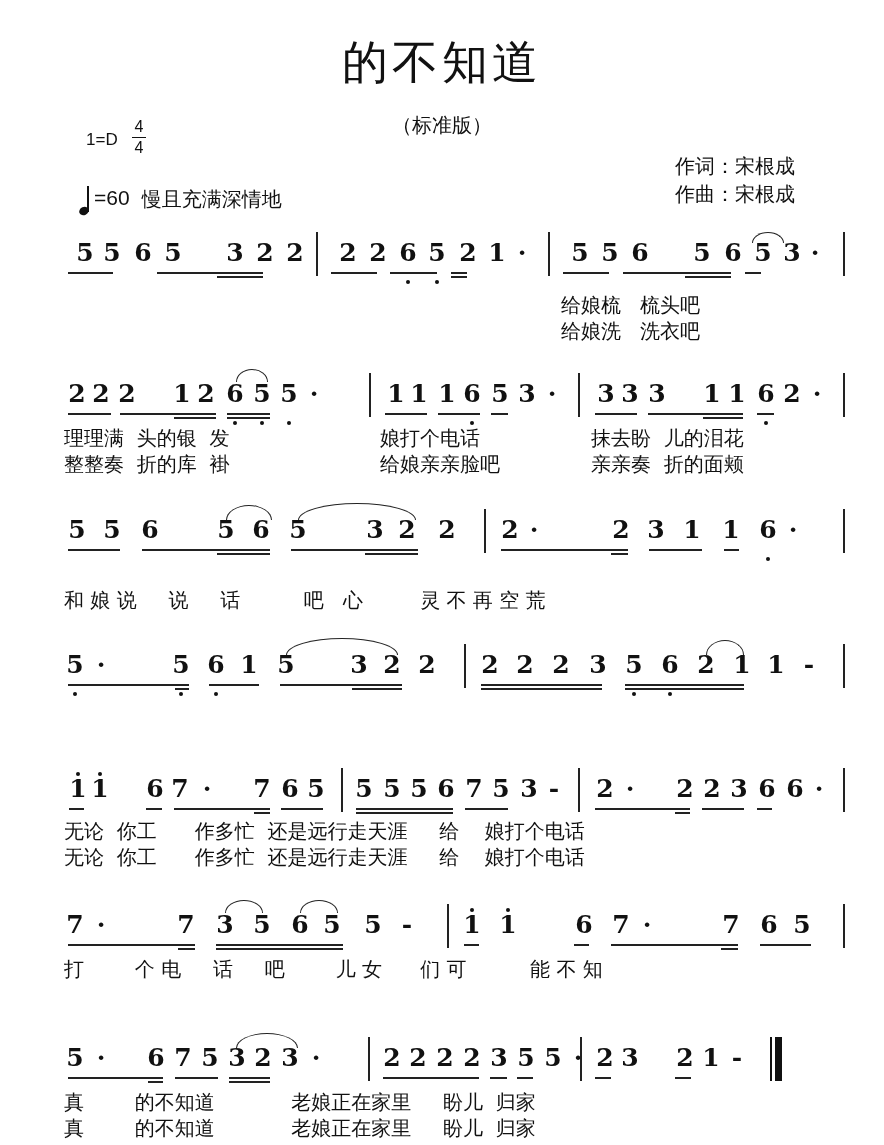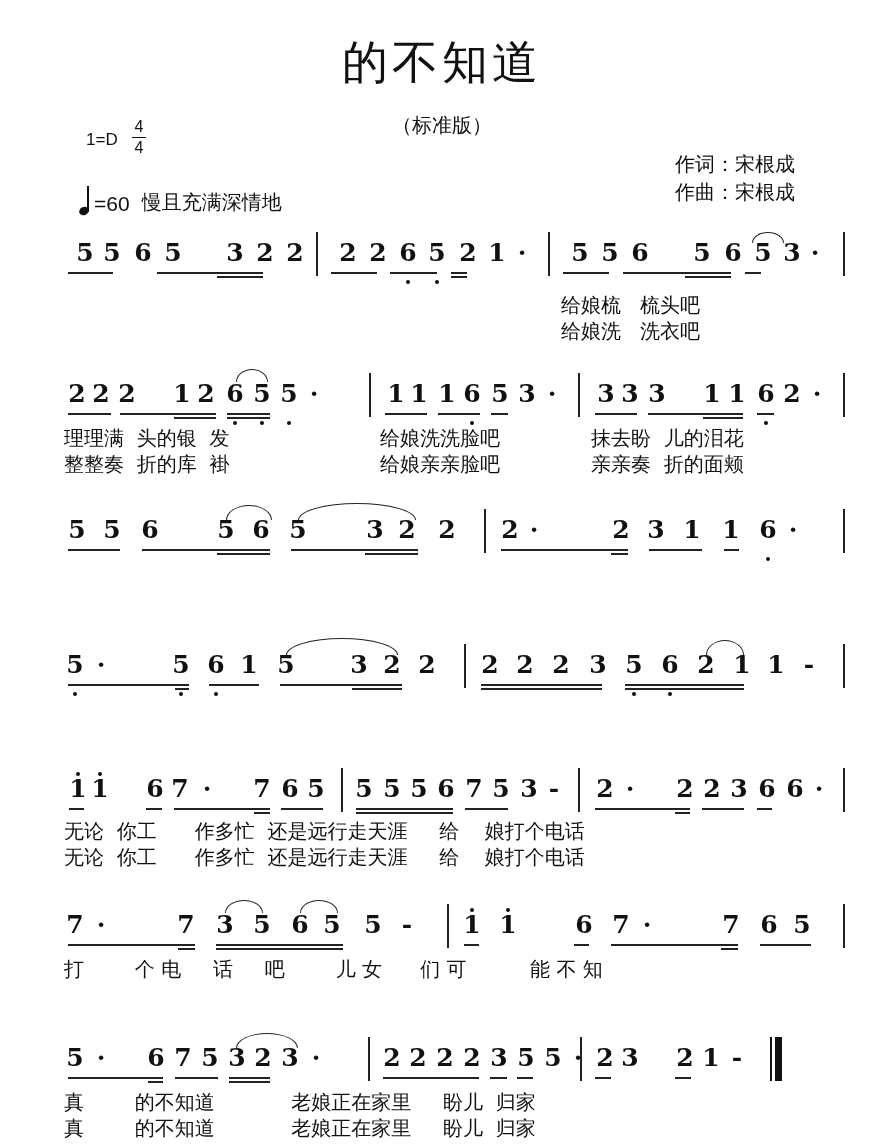--- a/index.html
+++ b/index.html
@@ -5,26 +5,26 @@
   html, body { margin: 0; padding: 0; background: #ffffff; }
   body { width: 884px; height: 1145px; position: relative; overflow: hidden; color: #111; }
   .title { position: absolute; left: 0; width: 884px; top: 32px; text-align: center;
            font-family: "DejaVu Serif", serif; font-size: 46px; letter-spacing: 4px; font-weight: normal; }
   .subtitle { position: absolute; left: 0; width: 884px; top: 112px; text-align: center;
               font-family: "DejaVu Serif", serif; font-size: 20px; }
   .key { position: absolute; left: 86px; top: 130px; font-family: "Liberation Sans", sans-serif; font-size: 17px; }
   .timesig { position: absolute; left: 132px; top: 118px; width: 14px; text-align: center;
              font-family: "Liberation Sans", sans-serif; font-size: 16px; line-height: 18px; }
   .timesig .line { border-top: 1.5px solid #111; margin: 1px 0; }
-  .tempo { position: absolute; left: 78px; top: 186px; font-family: "Liberation Sans", sans-serif; font-size: 21px; display: flex; align-items: flex-end; }
+  .tempo { position: absolute; left: 78px; top: 186px; font-family: "Liberation Sans", sans-serif; font-size: 21px; display: flex; }
   .tempo .qnote { position: relative; width: 14px; height: 30px; margin-right: 2px; }
   .tempo .qnote .stem { position: absolute; left: 9px; top: 0; width: 2px; height: 26px; background: #111; }
   .tempo .qnote .head { position: absolute; left: 1px; top: 21px; width: 10px; height: 8px; border-radius: 50%; background: #111; transform: rotate(-25deg); }
   .tempo .expr { font-family: "DejaVu Serif", serif; font-size: 20px; margin-left: 12px; }
-  .credits { position: absolute; left: 675px; top: 152px; font-family: Liberation Mono, monospace; font-size: 20px; line-height: 28px; }
+  .credits { position: absolute; left: 675px; top: 152px; font-family: Liberation Sans, sans-serif; font-size: 20px; line-height: 28px; }
 
   .system { position: absolute; left: 0; width: 884px; }
   .note { position: absolute; font-family: "DejaVu Serif", serif; font-weight: bold; font-size: 25px; line-height: 25px; width: 18px; text-align: center; }
   .dotmark { position: absolute; width: 4px; height: 4px; border-radius: 50%; background: #111; }
   .bar { position: absolute; width: 1.5px; background: #222; }
   .finalbar { position: absolute; width: 7px; background: #111; }
   .thinbar { position: absolute; width: 2px; background: #111; }
   .uline { position: absolute; height: 1.6px; background: #222; }
   .slur { position: absolute; border: 1.5px solid #222; border-bottom: none; border-radius: 50% 50% 0 0 / 100% 100% 0 0; }
   .lyric { position: absolute; font-family: "DejaVu Serif", serif; font-size: 20px; line-height: 22px; white-space: pre; }
@@ -138,21 +138,21 @@
       <div class="uline" style="left: 595px; width: 42px; top: 32px;"></div>
       <div class="uline" style="left: 648px; width: 95px; top: 32px;"></div>
       <div class="uline" style="left: 703px; width: 40px; top: 36px;"></div>
       <div class="uline" style="left: 757px; width: 17px; top: 32px;"></div>
       <div class="slur" style="left: 236px; width: 30px; top: -12px; height: 12px;"></div>
       <div class="bar" style="left: 369px; top: -8px; height: 44px;"></div>
       <div class="bar" style="left: 578px; top: -8px; height: 44px;"></div>
       <div class="bar" style="left: 843px; top: -8px; height: 44px;"></div>
       <div class="lyric" style="left: 64px; top: 46px;">理理满  头的银  发</div>
       <div class="lyric" style="left: 64px; top: 72px;">整整奏  折的库  褂</div>
-      <div class="lyric" style="left: 380px; top: 46px;">给娘洗洗脸吧</div>
+      <div class="lyric" style="left: 380px; top: 46px;">娘打个电话</div>
       <div class="lyric" style="left: 380px; top: 72px;">给娘亲亲脸吧</div>
       <div class="lyric" style="left: 591px; top: 46px;">抹去盼  儿的泪花</div>
       <div class="lyric" style="left: 591px; top: 72px;">亲亲奏  折的面颊</div>
     </div>
     <div class="system" style="top: 517px; height: 110px;">
       <div class="note" style="left: 68px; top: 0px;">5</div>
       <div class="note" style="left: 103px; top: 0px;">5</div>
       <div class="note" style="left: 141px; top: 0px;">6</div>
       <div class="note" style="left: 217px; top: 0px;">5</div>
       <div class="note" style="left: 252px; top: 0px;">6</div>
@@ -175,20 +175,21 @@
       <div class="uline" style="left: 291px; width: 127px; top: 32px;"></div>
       <div class="uline" style="left: 365px; width: 53px; top: 36px;"></div>
       <div class="uline" style="left: 501px; width: 127px; top: 32px;"></div>
       <div class="uline" style="left: 611px; width: 17px; top: 36px;"></div>
       <div class="uline" style="left: 649px; width: 53px; top: 32px;"></div>
       <div class="uline" style="left: 724px; width: 15px; top: 32px;"></div>
       <div class="slur" style="left: 226px; width: 44px; top: -12px; height: 14px;"></div>
       <div class="slur" style="left: 298px; width: 116px; top: -14px; height: 16px;"></div>
       <div class="bar" style="left: 484px; top: -8px; height: 44px;"></div>
       <div class="bar" style="left: 843px; top: -8px; height: 44px;"></div>
+      <div class="lyric" style="left: 64px; top: 72px;">和 娘 说     说     话          吧   心         灵 不 再 空 荒</div>
     </div>
     <div class="system" style="top: 652px; height: 110px;">
       <div class="note" style="left: 66px; top: 0px;">5</div>
       <div class="dotmark" style="left: 73px; top: 40px;"></div>
       <div class="note" style="left: 92px; top: 0px;">·</div>
       <div class="note" style="left: 172px; top: 0px;">5</div>
       <div class="dotmark" style="left: 179px; top: 40px;"></div>
       <div class="note" style="left: 207px; top: 0px;">6</div>
       <div class="dotmark" style="left: 214px; top: 40px;"></div>
       <div class="note" style="left: 240px; top: 0px;">1</div>

